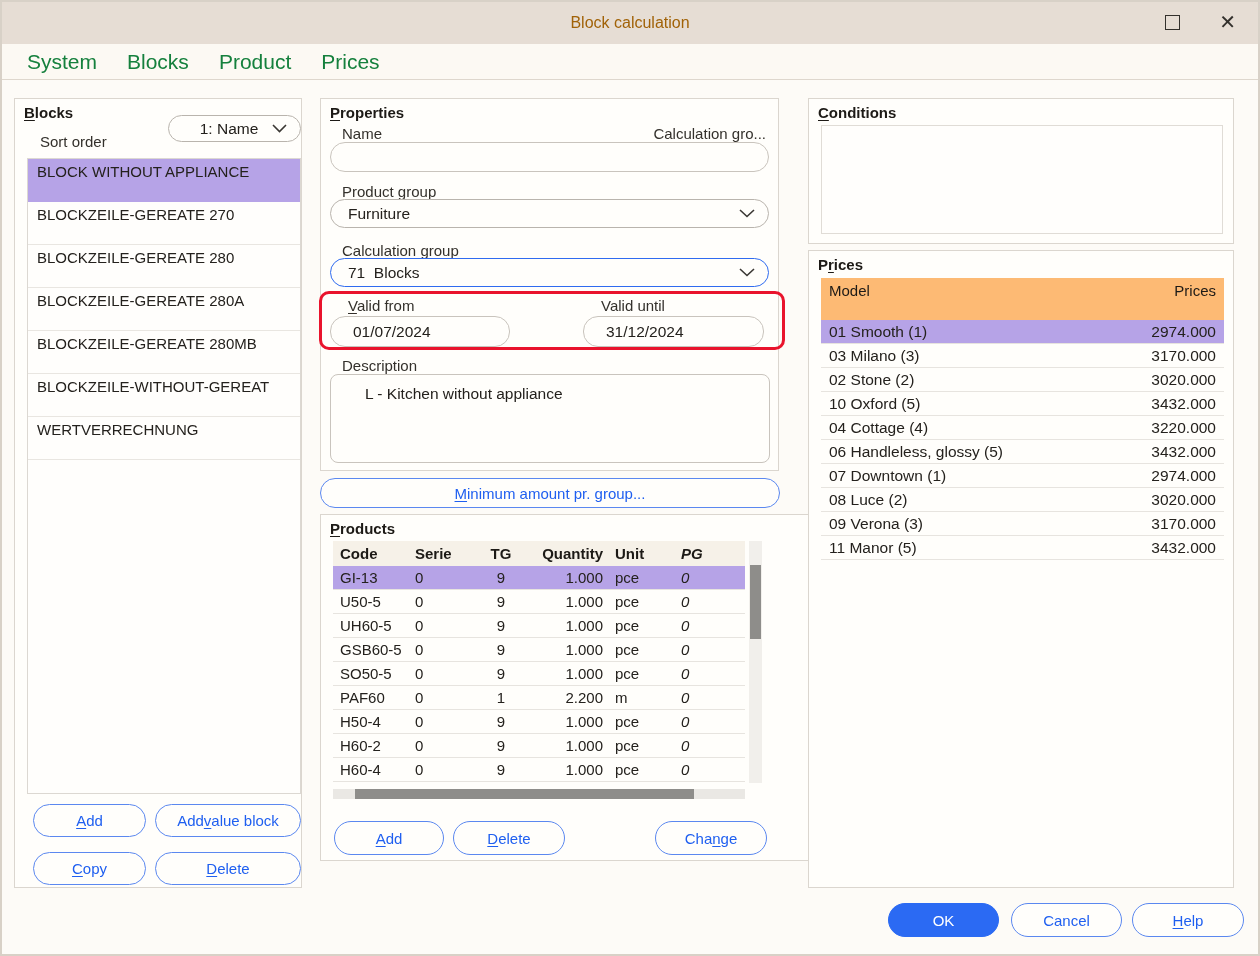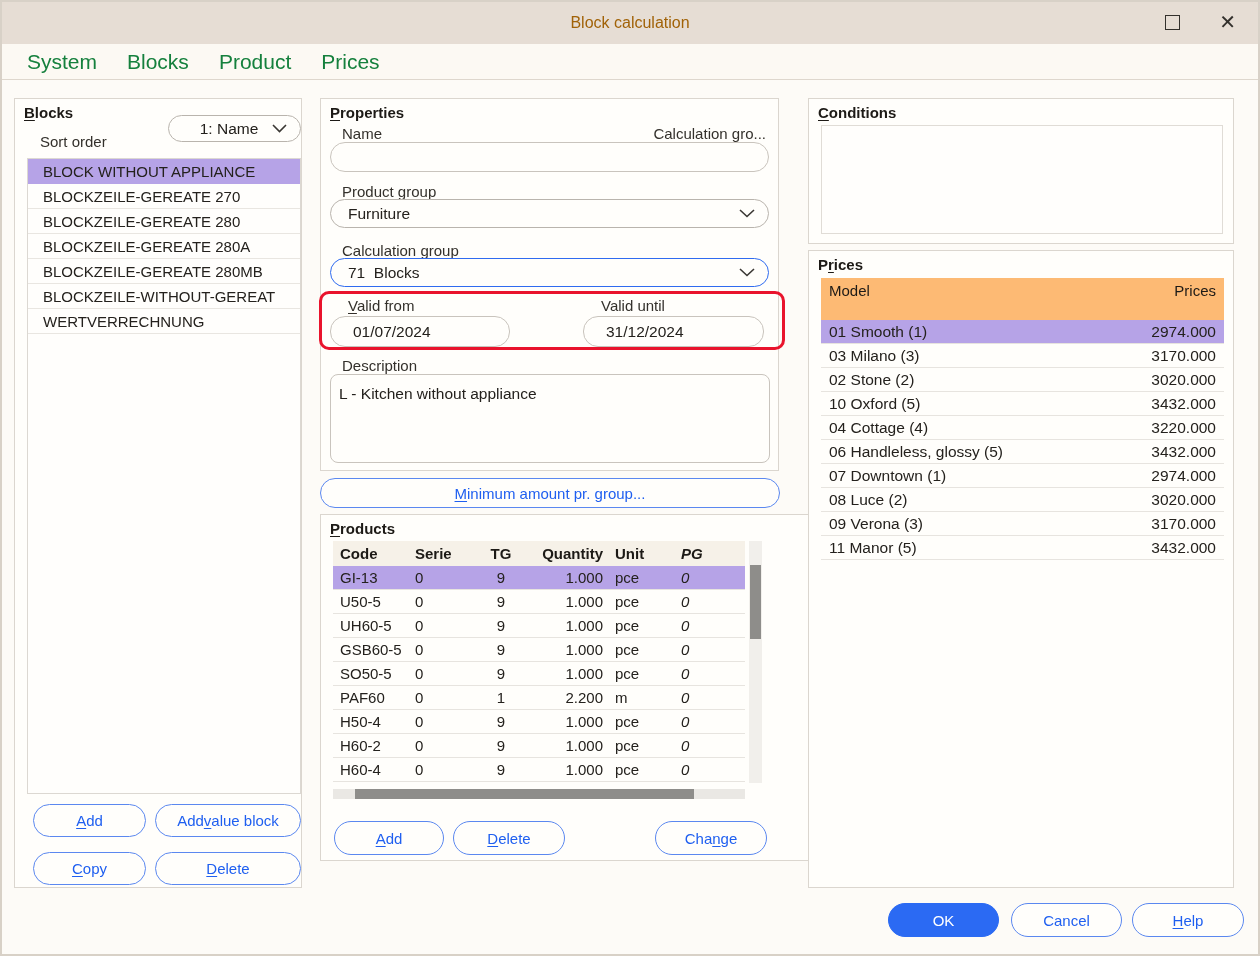--- a/index.html
+++ b/index.html
@@ -30,21 +30,21 @@
   
   #blocks-panel { left:12px; top:96px; width:288px; height:790px; }
   .dd { position:absolute; border:1px solid #b9b4ad; border-radius:15px; background:#fffefb;
         display:flex; align-items:center; padding:0 13px 0 17px; }
   .dd .dd-value { flex:1; font-size:15.5px; white-space:pre; color:#24211d; }
   .dd.focus { border:1.5px solid #2f6bf0; }
   #sort-dd { left:153px; top:16px; width:133px; height:27px; }
   #sort-dd .dd-value { text-align:center; }
   .listbox { position:absolute; left:12px; top:59px; width:274px; height:636px;
              border:1px solid #dcd8d2; background:#fffefc; overflow:hidden; }
-  .list-item { height:25px; line-height:25px; padding-left:15px; font-size:15px;
+  .list-item { height:43px; line-height:25px; padding-left:9px; font-size:15px;
                border-bottom:1px solid #e9e6e1; white-space:nowrap; overflow:hidden; color:#24211d; }
   .selected { background:#b6a3e7; border-bottom-color:#b6a3e7; }
 
   
   .btn { position:absolute; display:flex; align-items:center; justify-content:center;
          border:1px solid #5b88f0; border-radius:17px; color:#1f5ff0; font-size:15px;
          background:#fffefb; white-space:nowrap; }
   .btn.solid { background:#2b6af3; border-color:#2b6af3; color:#ffffff; }
 
   #blocks-add    { left:18px;  top:705px; width:113px; height:33px; }
@@ -56,21 +56,21 @@
   #props-panel { left:318px; top:96px; width:459px; height:373px; }
   .input { position:absolute; border:1px solid #c9c4bd; border-radius:15px; background:#fffefb;
            font-size:15.5px; color:#24211d; font-family:inherit; padding:0 22px; outline:none; }
   #name-input { left:9px; top:43px; width:439px; height:30px; }
   #pg-dd   { left:9px; top:100px; width:439px; height:29px; }
   #cg-dd   { left:9px; top:159px; width:439px; height:29px; }
   #vf-input { left:9px;   top:217px; width:180px; height:31px; }
   #vu-input { left:262px; top:217px; width:181px; height:31px; }
   .textarea { position:absolute; left:9px; top:275px; width:440px; height:89px;
               border:1px solid #c9c4bd; border-radius:8px; background:#fffefb;
-              font-size:15.5px; color:#24211d; padding:10px 8px; }
+              font-size:15.5px; color:#24211d; padding:10px 34px; }
 
   
   #red-highlight { position:absolute; left:317px; top:289px; width:466px; height:59px;
                    border:3px solid #e9132c; border-radius:10px; pointer-events:none; z-index:6;
                    background:transparent; }
 
   
   #btn-minimum { left:318px; top:476px; width:460px; height:30px; border-radius:15px; }
   .checkbox { position:absolute; left:322px; top:514px; width:15px; height:15px;
               border:1.4px solid #8c8882; background:#fffefb; }

